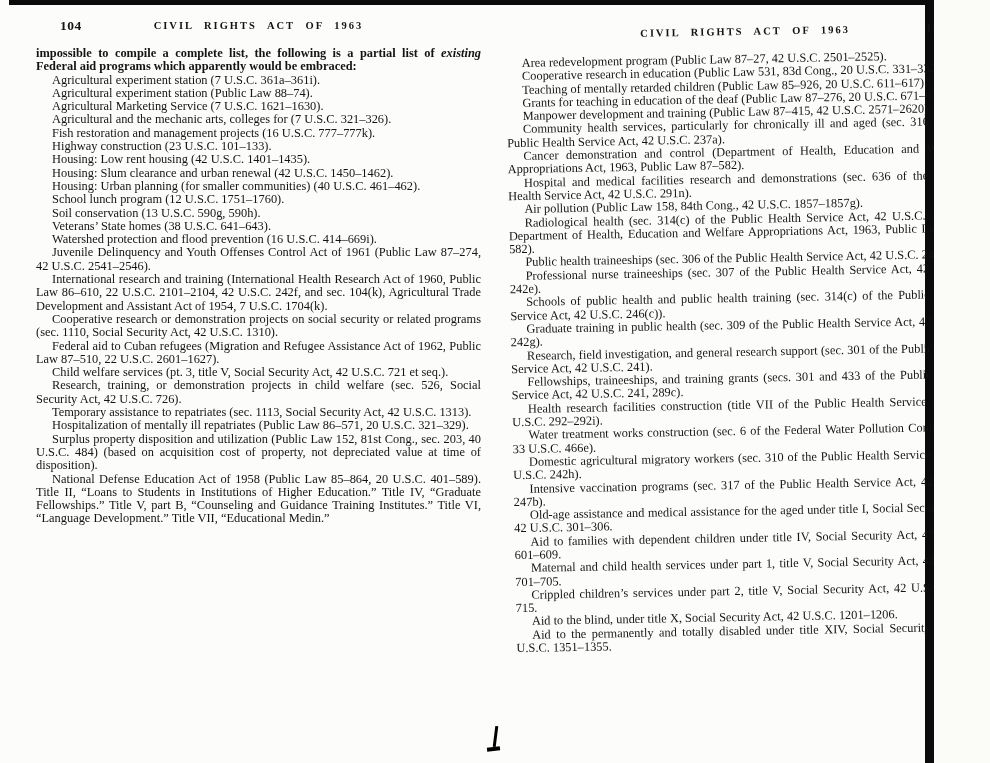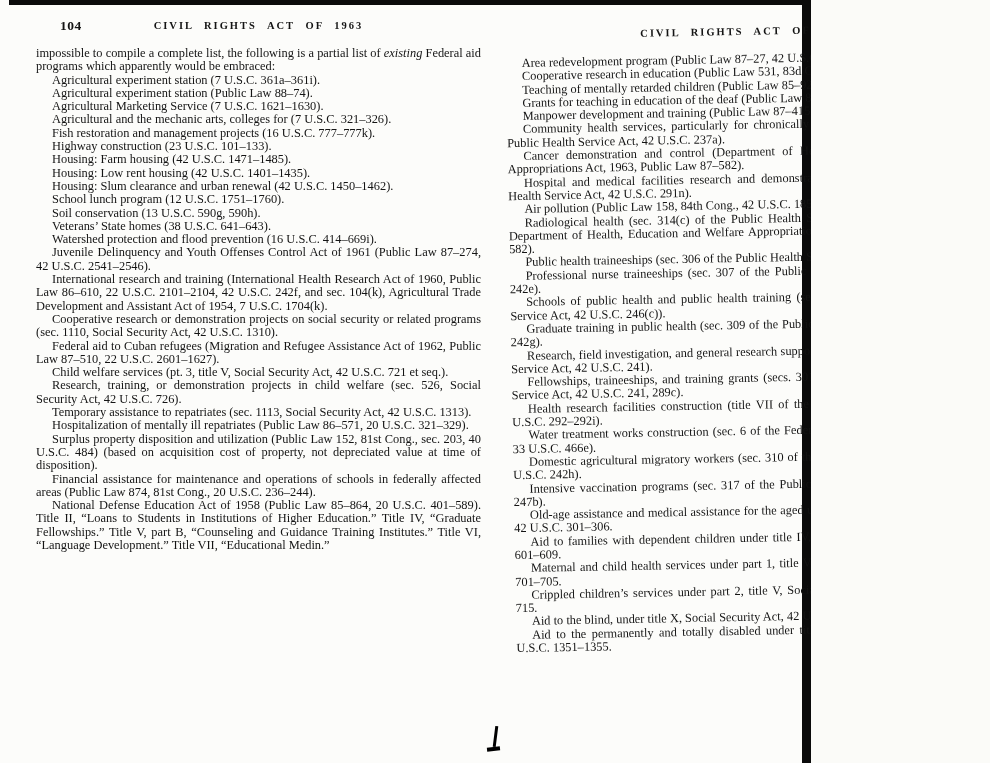--- a/index.html
+++ b/index.html
@@ -5,21 +5,21 @@
   * { box-sizing: border-box; }
   html, body { margin: 0; padding: 0; }
   body {
     width: 990px; height: 763px;
     background: #fbfbf8;
     overflow: hidden;
     font-family: "Liberation Serif", "DejaVu Serif", serif;
   }
   .canvas {
     position: relative;
-    width: 811px; height: 763px;
+    width: 934px; height: 763px;
     background: #fcfcfa;
     overflow: hidden;
   }
 
   
   .scan-top {
     position: absolute; top: 0; left: 9px; right: 0; height: 5px;
     background: #0b0b0b;
   }
   .scan-right {
@@ -56,21 +56,21 @@
     white-space: nowrap;
   }
   .page-right .pg-title { left: 72px; right: 50px; }
 
   .pg-body {
     font-size: 12.4px;
     line-height: 13.3px;
     text-align: justify;
   }
   .pg-body p { margin: 0; padding: 0; text-indent: 16px; }
-  .pg-body p.intro { text-indent: 0; }
+  .pg-body p.intro { text-indent: 0; font-weight: bold; }
   .pg-body p.intro i { font-style: italic; }
 </style>
 </head>
 <body>
 
 <div class="canvas">
 
   <div class="scan-top"></div>
   <div class="scan-right"></div>
   <div class="scan-bottom-mark"></div>
@@ -82,37 +82,36 @@
     </header>
     <div class="pg-body">
       <p class="intro"><span>impossible to compile a complete list, the following is a partial list of </span><i>existing</i><span> Federal aid programs which apparently would be embraced:</span></p>
       <div class="item-list">
           <p class="item">Agricultural experiment station (7 U.S.C. 361a–361i).</p>
           <p class="item">Agricultural experiment station (Public Law 88–74).</p>
           <p class="item">Agricultural Marketing Service (7 U.S.C. 1621–1630).</p>
           <p class="item">Agricultural and the mechanic arts, colleges for (7 U.S.C. 321–326).</p>
           <p class="item">Fish restoration and management projects (16 U.S.C. 777–777k).</p>
           <p class="item">Highway construction (23 U.S.C. 101–133).</p>
-          <p class="item">Housing: Farm housing (42 U.S.C. 1471–1485).</p>
           <p class="item">Housing: Low rent housing (42 U.S.C. 1401–1435).</p>
           <p class="item">Housing: Slum clearance and urban renewal (42 U.S.C. 1450–1462).</p>
+          <p class="item">Housing: Urban planning (for smaller communities) (40 U.S.C. 461–462).</p>
           <p class="item">School lunch program (12 U.S.C. 1751–1760).</p>
           <p class="item">Soil conservation (13 U.S.C. 590g, 590h).</p>
           <p class="item">Veterans’ State homes (38 U.S.C. 641–643).</p>
           <p class="item">Watershed protection and flood prevention (16 U.S.C. 414–669i).</p>
           <p class="item">Juvenile Delinquency and Youth Offenses Control Act of 1961 (Public Law 87–274, 42 U.S.C. 2541–2546).</p>
           <p class="item">International research and training (International Health Research Act of 1960, Public Law 86–610, 22 U.S.C. 2101–2104, 42 U.S.C. 242f, and sec. 104(k), Agricultural Trade Development and Assistant Act of 1954, 7 U.S.C. 1704(k).</p>
           <p class="item">Cooperative research or demonstration projects on social security or related programs (sec. 1110, Social Security Act, 42 U.S.C. 1310).</p>
           <p class="item">Federal aid to Cuban refugees (Migration and Refugee Assistance Act of 1962, Public Law 87–510, 22 U.S.C. 2601–1627).</p>
           <p class="item">Child welfare services (pt. 3, title V, Social Security Act, 42 U.S.C. 721 et seq.).</p>
           <p class="item">Research, training, or demonstration projects in child welfare (sec. 526, Social Security Act, 42 U.S.C. 726).</p>
           <p class="item">Temporary assistance to repatriates (sec. 1113, Social Security Act, 42 U.S.C. 1313).</p>
           <p class="item">Hospitalization of mentally ill repatriates (Public Law 86–571, 20 U.S.C. 321–329).</p>
           <p class="item">Surplus property disposition and utilization (Public Law 152, 81st Cong., sec. 203, 40 U.S.C. 484) (based on acquisition cost of property, not depreciated value at time of disposition).</p>
-          <p class="item">Financial assistance for maintenance and operations of schools in federally affected areas (Public Law 874, 81st Cong., 20 U.S.C. 236–244).</p>
           <p class="item">National Defense Education Act of 1958 (Public Law 85–864, 20 U.S.C. 401–589).  Title II, “Loans to Students in Institutions of Higher Education.”  Title IV, “Graduate Fellowships.” Title V, part B, “Counseling and Guidance Training Institutes.” Title VI, “Language Development.”  Title VII, “Educational Medin.”</p>
         </div>
     </div>
   </section>
 
   <section class="page page-right">
     <header class="pg-header">
       <span class="pg-title">CIVIL RIGHTS ACT OF 1963</span>
       <span class="pg-num num-right">105</span>
     </header>

